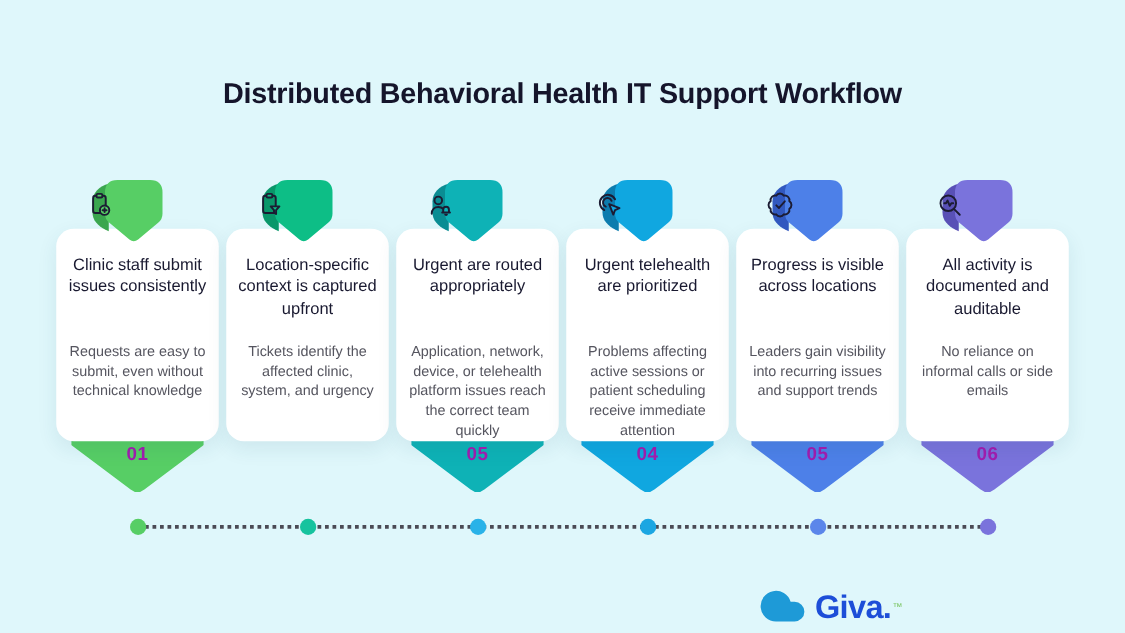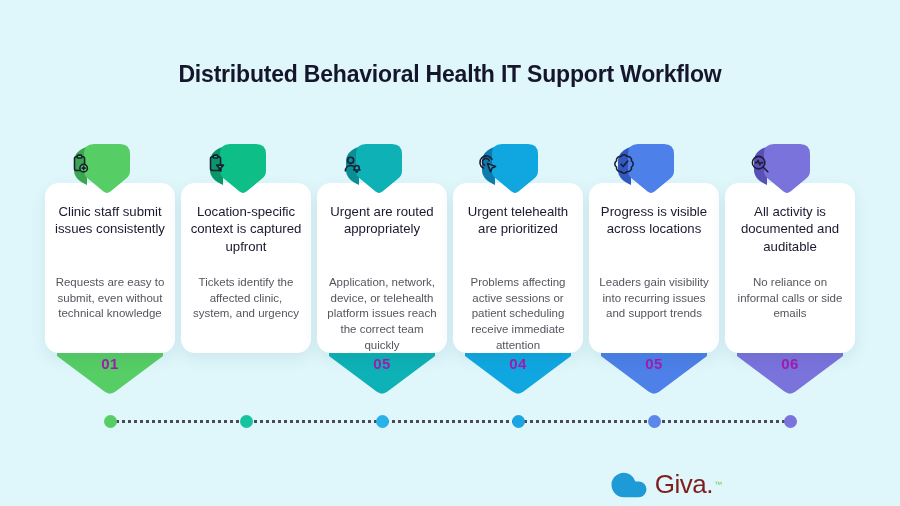--- a/index.html
+++ b/index.html
@@ -55,21 +55,21 @@
     position:absolute;left:110px;top:420px;width:681px;height:0;
     border-top:3px dotted #4b4b55;z-index:1;
   }
   .timeline-dot{
     position:absolute;top:-8px;width:13px;height:13px;border-radius:50%;
     background:var(--dot);z-index:2;
   }
 
   .logo{position:absolute;right:14px;top:466px;display:flex;align-items:center;z-index:2;}
   .logo .cloud{margin-right:5px;margin-top:4px;}
-  .brand-text{font-size:26px;font-weight:400;letter-spacing:-0.5px;color:#7f1d1d;}
+  .brand-text{font-size:26px;font-weight:700;letter-spacing:-0.5px;color:#1d4ed8;}
   .brand-tm{font-size:8px;color:#55b229;opacity:.75;vertical-align:super;margin-left:1px;}
 </style>
 </head>
 <body>
 
 <div class="canvas">
 
   <div class="main-title">Distributed Behavioral Health IT Support Workflow</div>
 
   <div class="steps">

